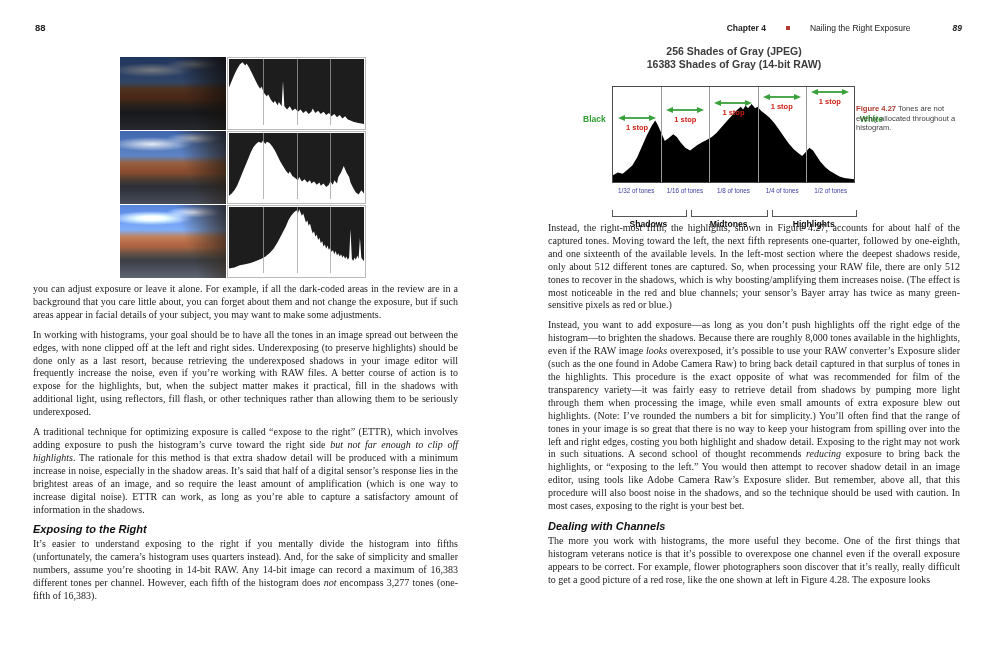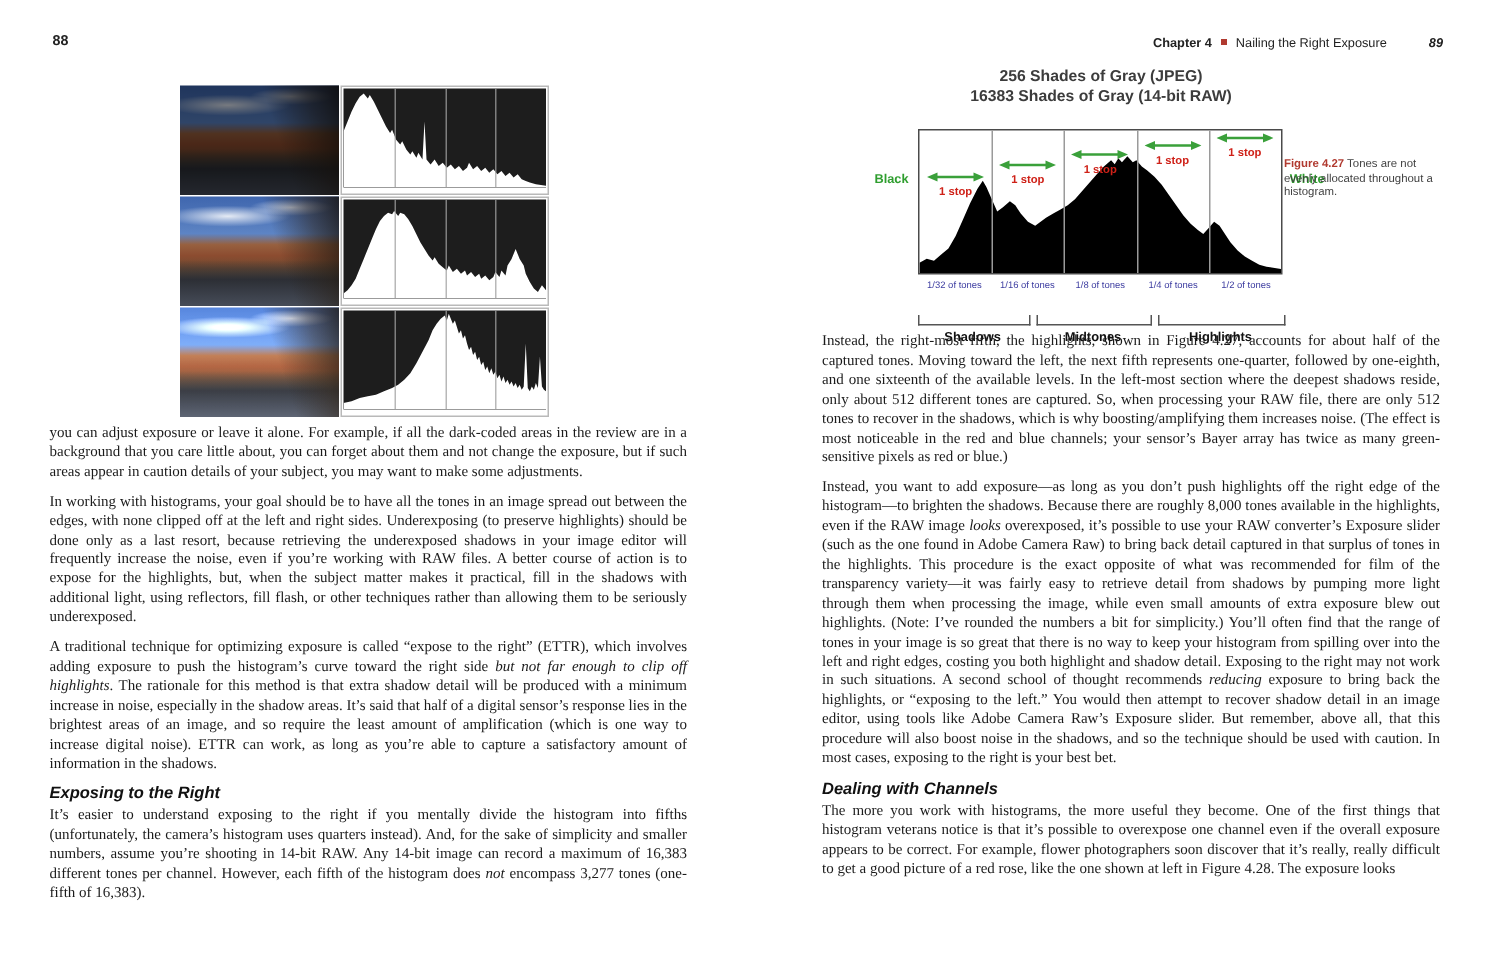--- a/index.html
+++ b/index.html
@@ -1,21 +1,21 @@
 <!DOCTYPE html>
 <html><head>
 <meta charset="utf-8">
 <style>
   html,body{margin:0;padding:0;background:#e8e8e8;}
   .spread{position:relative;width:1000px;height:652px;background:#ffffff;overflow:hidden;
           font-family:"Liberation Serif",serif;color:#1b1b1b;}
   
   .folio-left{position:absolute;left:35px;top:22px;font-family:Liberation Sans, sans-serif;
               font-weight:bold;font-size:9.5px;color:#222;}
-  .runhead{position:absolute;top:23px;right:38px;display:flex;align-items:center;gap:6px;
+  .runhead{position:absolute;top:23px;right:38px;display:flex;align-items:center;gap:20px;
            font-family:"Liberation Sans",sans-serif;font-size:8.5px;color:#222;}
   .runhead .chap{font-weight:bold;}
   .runhead .sep{width:4px;height:4px;background:#b03a30;display:inline-block;}
   .runhead .folio{font-weight:bold;margin-left:22px;font-style:italic;}
   
   .figcap{position:absolute;font-family:"Liberation Sans",sans-serif;font-size:7.6px;
           line-height:9.6px;color:#3f3f3f;}
   .figcap .figlabel{color:#b03a30;font-weight:bold;}
   .cap426{left:30px;top:56px;width:88px;}
   .cap427{left:856px;top:104px;width:104px;}
@@ -111,21 +111,21 @@
           </svg>
           <div class="gridline" style="left:25%"></div>
           <div class="gridline" style="left:50%"></div>
           <div class="gridline" style="left:75%"></div>
         </div>
       </div>
     </div>
   </div>
 
   <div class="bodycol left">
-    <p><span>you can adjust exposure or leave it alone. For example, if all the dark-coded areas in the review are in a background that you care little about, you can forget about them and not change the exposure, but if such areas appear in caution details of your subject, you may want to make some adjustments.</span></p>
+    <p><span>you can adjust exposure or leave it alone. For example, if all the dark-coded areas in the review are in a background that you care little about, you can forget about them and not change the exposure, but if such areas appear in facial details of your subject, you may want to make some adjustments.</span></p>
     <p><span>In working with histograms, your goal should be to have all the tones in an image spread out between the edges, with none clipped off at the left and right sides. Underexposing (to preserve highlights) should be done only as a last resort, because retrieving the underexposed shadows in your image editor will frequently increase the noise, even if you’re working with RAW files. A better course of action is to expose for the highlights, but, when the subject matter makes it practical, fill in the shadows with additional light, using reflectors, fill flash, or other techniques rather than allowing them to be seriously underexposed.</span></p>
     <p><span>A traditional technique for optimizing exposure is called “expose to the right” (ETTR), which involves adding exposure to push the histogram’s curve toward the right side </span><i>but not far enough to clip off highlights</i><span>. The rationale for this method is that extra shadow detail will be produced with a minimum increase in noise, especially in the shadow areas. It’s said that half of a digital sensor’s response lies in the brightest areas of an image, and so require the least amount of amplification (which is one way to increase digital noise). ETTR can work, as long as you’re able to capture a satisfactory amount of information in the shadows.</span></p>
     <div class="subhead">Exposing to the Right</div>
     <p><span>It’s easier to understand exposing to the right if you mentally divide the histogram into fifths (unfortunately, the camera’s histogram uses quarters instead). And, for the sake of simplicity and smaller numbers, assume you’re shooting in 14-bit RAW. Any 14-bit image can record a maximum of 16,383 different tones per channel. However, each fifth of the histogram does </span><i>not</i><span> encompass 3,277 tones (one-fifth of 16,383).</span></p>
   </div>
 
   <div class="tonefig">
     <div class="title">
       <div>256 Shades of Gray (JPEG)</div>
       <div>16383 Shades of Gray (14-bit RAW)</div>

